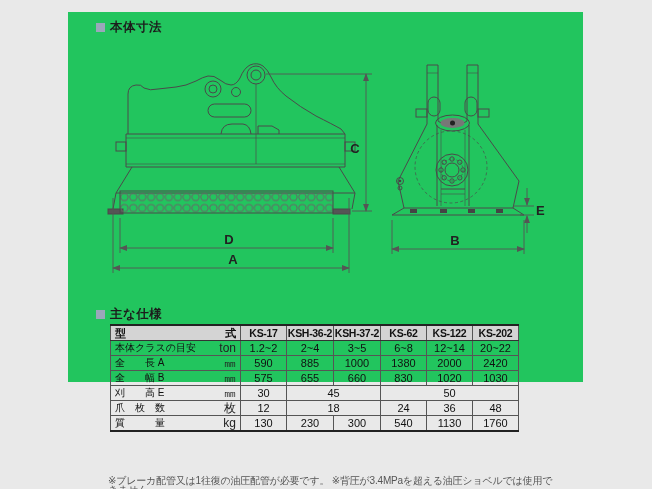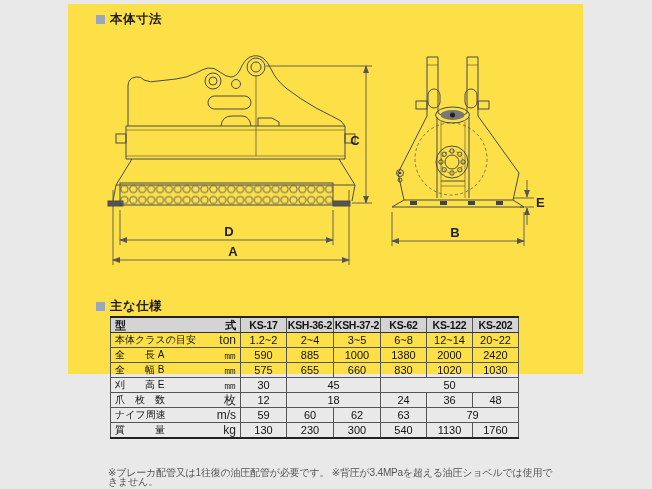--- a/index.html
+++ b/index.html
@@ -4,22 +4,22 @@
 <style>
   html,body{margin:0;padding:0;}
   body{
     width:652px;height:489px;
     background:#e9e9e9;
     font-family:"Liberation Sans","DejaVu Sans",sans-serif;
     -webkit-font-smoothing:antialiased;
   }
   #root{position:relative;width:652px;height:489px;overflow:hidden;}
   .content{
-    position:absolute;left:68px;top:4px;width:515px;height:370px;
-    background:#fde047;
+    position:absolute;left:68px;top:12px;width:515px;height:370px;
+    background:#22c55e;
   }
   .sec-title{
     position:absolute;display:flex;align-items:center;gap:5px;
     font-size:12.5px;font-weight:bold;color:#1c1c1c;letter-spacing:.5px;
   }
   .sec-title .sq{width:9px;height:9px;display:inline-block;}
   #title-dim{left:28px;top:7px;}
   #title-spec{left:28px;top:294px;}
 
   #drawings{position:absolute;left:0;top:0;}
@@ -276,33 +276,20 @@
               </td>
               <td>12</td>
               <td colspan="2">18</td>
               <td>24</td>
               <td>36</td>
               <td>48</td>
             </tr>
             <tr>
               <td class="lcell">
                 <span class="lc">
-                  <span class="lbl">ナイフ周速</span>
-                  <span class="unit">m/s</span>
-                </span>
-              </td>
-              <td>59</td>
-              <td>60</td>
-              <td>62</td>
-              <td>63</td>
-              <td colspan="2">79</td>
-            </tr>
-            <tr>
-              <td class="lcell">
-                <span class="lc">
                   <span class="lbl">質　　　量</span>
                   <span class="unit">kg</span>
                 </span>
               </td>
               <td>130</td>
               <td>230</td>
               <td>300</td>
               <td>540</td>
               <td>1130</td>
               <td>1760</td>

